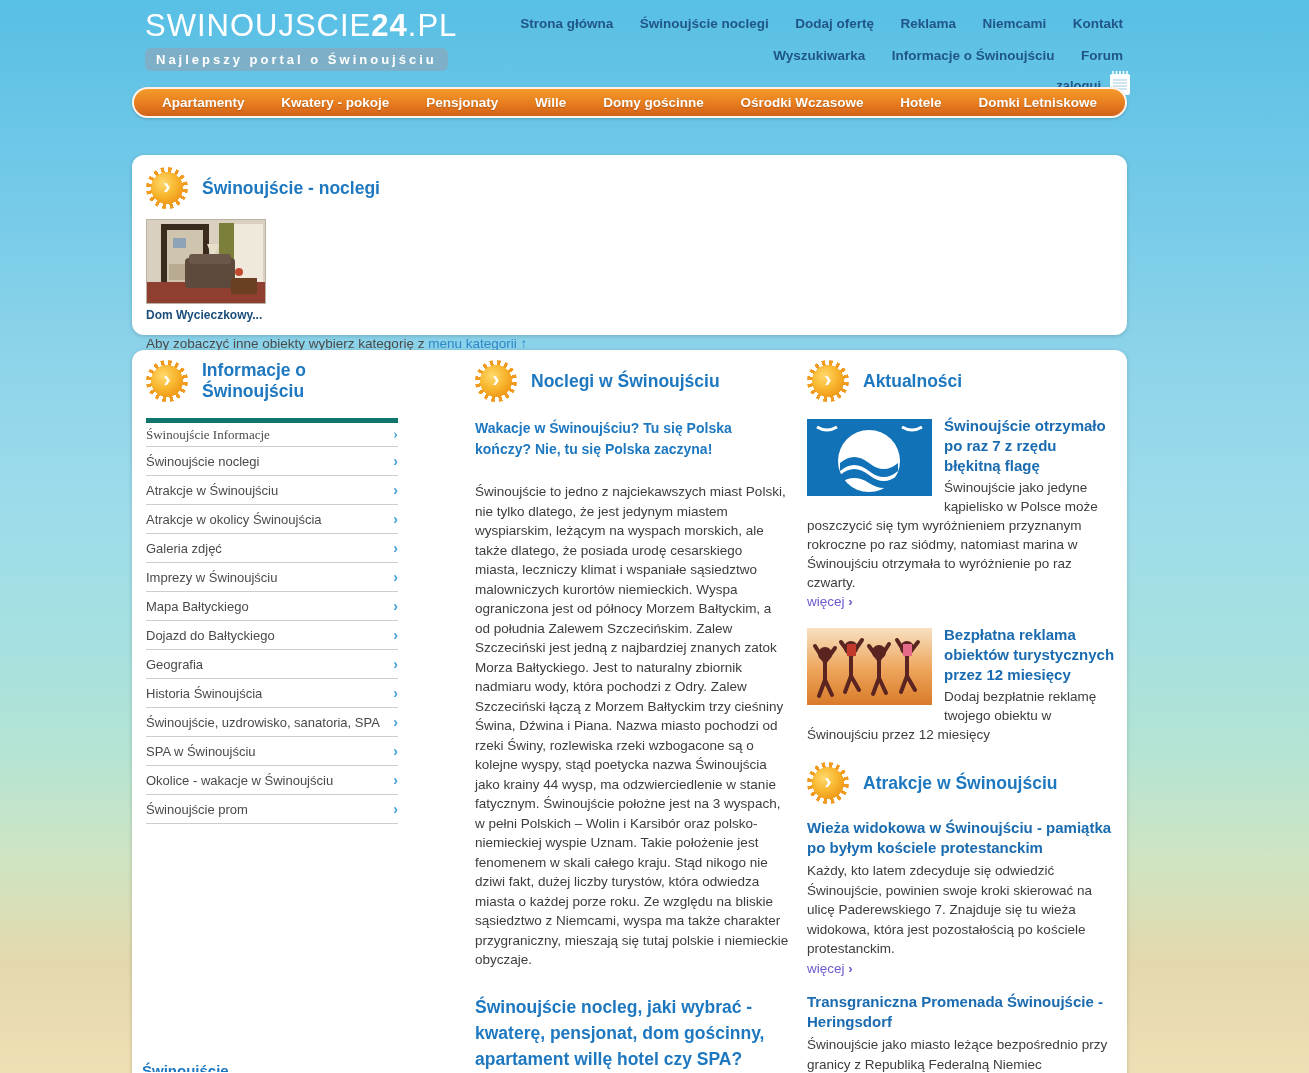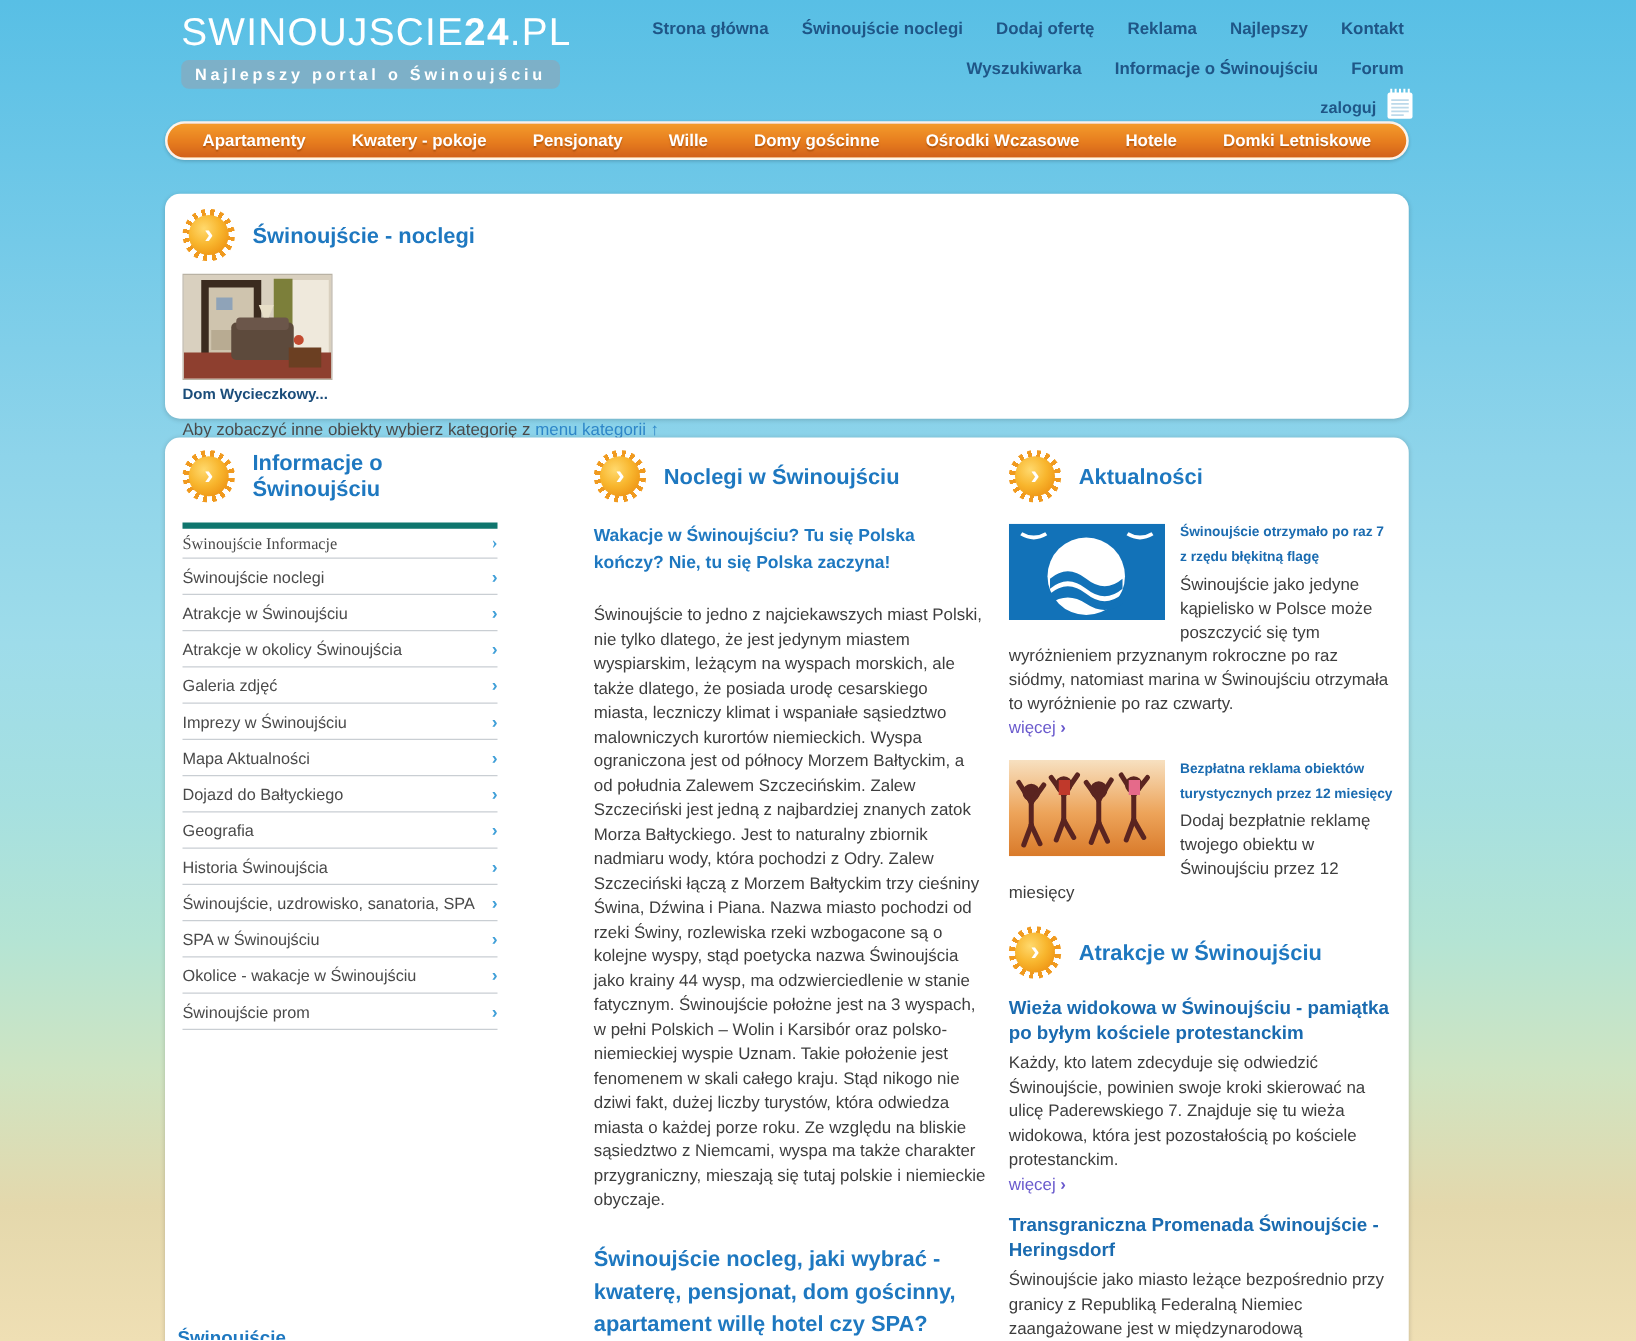--- a/index.html
+++ b/index.html
@@ -26,21 +26,21 @@
   .top-nav a {
     color:#1f5687; font-size:13.5px; font-weight:bold; text-decoration:none;
     margin-left:22px; cursor:pointer;
   }
   .login-row { position:absolute; right:178px; top:70px; display:flex; align-items:center; gap:8px; }
   .login-row a { color:#1f5687; font-size:13px; font-weight:bold; text-decoration:none; cursor:pointer; }
   .notepad { display:inline-block; }
 
   
   .menu-bar {
-    position:absolute; left:132px; top:97px; width:995px; height:31px;
+    position:absolute; left:132px; top:87px; width:995px; height:31px;
     border-radius:16px; border:2px solid rgba(255,255,255,.9);
     background:linear-gradient(180deg,#f49b2b 0%, #e67c1e 55%, #d2611a 100%);
     display:flex; align-items:center; justify-content:space-between;
     padding:0 28px; box-shadow:0 1px 3px rgba(0,0,0,.2);
   }
   .menu-bar a {
     color:#fff; font-size:13.5px; font-weight:bold; text-decoration:none;
     white-space:nowrap; cursor:pointer; text-shadow:0 1px 1px rgba(140,60,0,.5);
   }
 
@@ -87,42 +87,42 @@
 
   
   .intro-heading { margin-top:16px; color:#1e78c0; font-size:14px; font-weight:bold; line-height:21px; }
   .body-text { margin-top:22px; color:#3d3d3d; font-size:13.5px; line-height:19.5px; }
   .question-heading { margin-top:24px; color:#1e78c0; font-size:17.5px; font-weight:bold; line-height:26px; }
 
   
   .news-item { margin-top:14px; overflow:hidden; font-size:13.5px; line-height:19px; color:#3d3d3d; }
   .news-item::after { content:""; display:block; clear:both; }
   .news-thumb { float:left; width:125px; height:77px; margin:3px 12px 6px 0; cursor:pointer; display:block; }
-  .news-title { color:#1a6bb0; font-size:11px; font-weight:bold; line-height:20px; margin-bottom:2px; }
+  .news-title { color:#1a6bb0; font-size:15px; font-weight:bold; line-height:20px; margin-bottom:2px; }
   .more-link { color:#6a5acd; text-decoration:none; cursor:pointer; font-size:13.5px; }
   .more-link .m-arrow { font-weight:bold; }
   .attr-head { margin-top:18px; }
   .attr-item { margin-top:14px; font-size:13.5px; line-height:19.5px; color:#3d3d3d; }
   .attr-title { color:#1a6bb0; font-size:15px; font-weight:bold; line-height:20px; margin-bottom:3px; }
 </style>
 </head>
 <body>
 
 <div class="logo-wrap">
   <div class="logo"><span>SWINOUJSCIE</span><b>24</b><span>.PL</span></div>
   <div class="tagline">Najlepszy portal o Świnoujściu</div>
 </div>
 
 <nav class="top-nav">
   <div class="row">
     <a>Strona główna</a>
     <a>Świnoujście noclegi</a>
     <a>Dodaj ofertę</a>
     <a>Reklama</a>
-    <a>Najlepszy</a>
+    <a>Niemcami</a>
     <a>Kontakt</a>
   </div>
   <div class="row">
     <a>Wyszukiwarka</a>
     <a>Informacje o Świnoujściu</a>
     <a>Forum</a>
   </div>
 </nav>
 
 <div class="login-row">
@@ -222,21 +222,21 @@
         </li>
       <li>
           <span>Galeria zdjęć</span>
           <span class="chev">›</span>
         </li>
       <li>
           <span>Imprezy w Świnoujściu</span>
           <span class="chev">›</span>
         </li>
       <li>
-          <span>Mapa Aktualności</span>
+          <span>Mapa Bałtyckiego</span>
           <span class="chev">›</span>
         </li>
       <li>
           <span>Dojazd do Bałtyckiego</span>
           <span class="chev">›</span>
         </li>
       <li>
           <span>Geografia</span>
           <span class="chev">›</span>
         </li>

